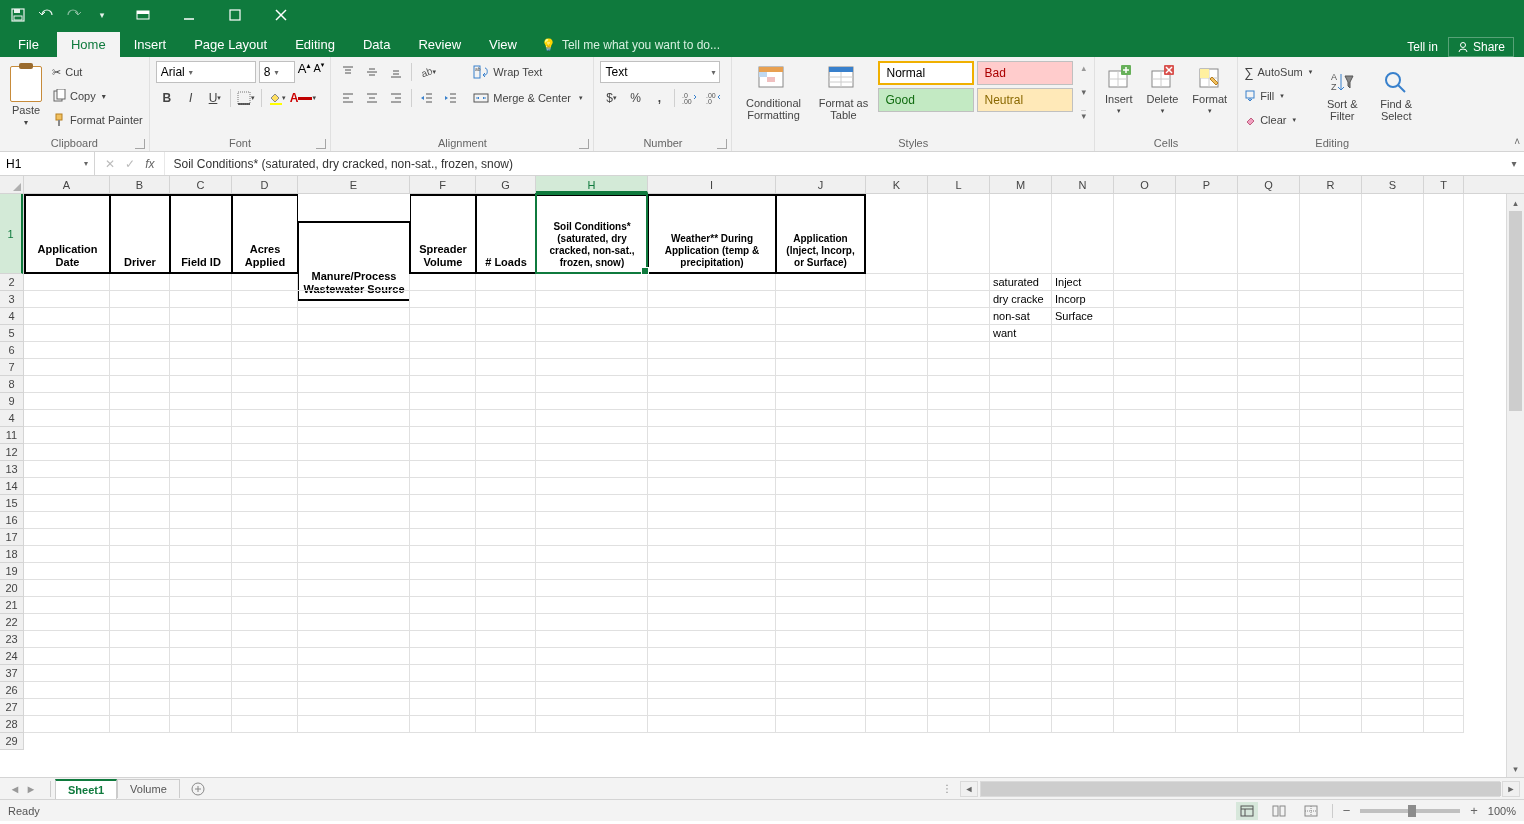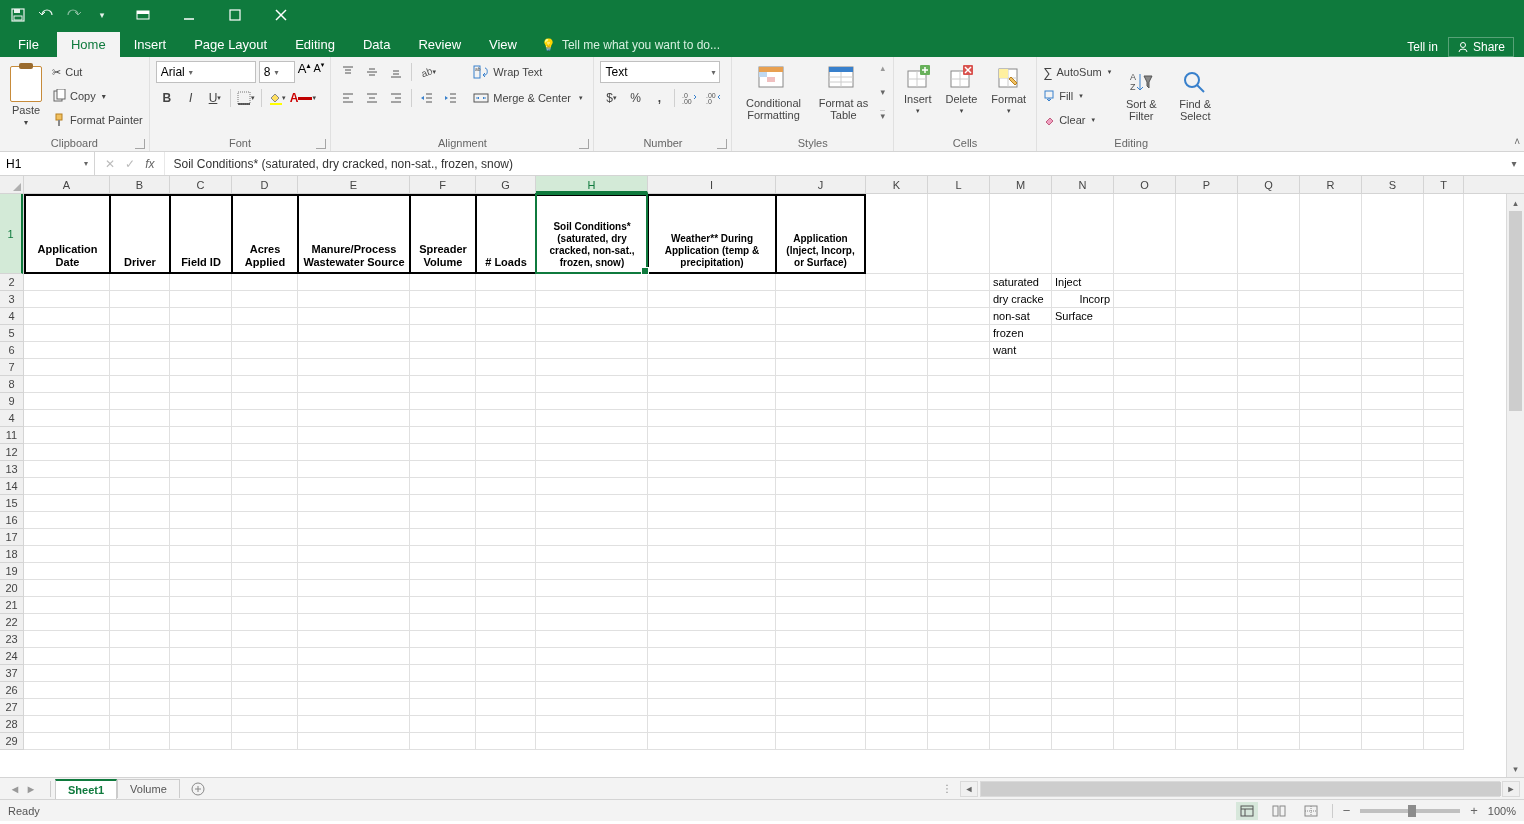--- a/index.html
+++ b/index.html
@@ -425,20 +425,30 @@
       </div>
       <div class="big-btn" style="width:58px">
         <svg width="32" height="32">
             <rect x="2" y="4" width="24" height="20" fill="#fff" stroke="#888"></rect>
             <rect x="2" y="4" width="24" height="5" fill="#3880cc"></rect>
             <line x1="2" y1="14" x2="26" y2="14" stroke="#ccc"></line>
             <line x1="2" y1="19" x2="26" y2="19" stroke="#ccc"></line>
             <line x1="14" y1="9" x2="14" y2="24" stroke="#ccc"></line>
           </svg>
         <span style="white-space:normal;text-align:center;line-height:1.1">Format as Table</span>
+      </div>
+      <div style="display:flex;flex-direction:column;gap:3px">
+        <div style="display:flex;gap:3px">
+          <div class="style-cell style-normal">Normal</div>
+          <div class="style-cell style-bad">Bad</div>
+        </div>
+        <div style="display:flex;gap:3px">
+          <div class="style-cell style-good">Good</div>
+          <div class="style-cell style-neutral">Neutral</div>
+        </div>
       </div>
       <div style="display:flex;flex-direction:column;justify-content:space-between;padding:2px">
         <div style="font-size:9px;color:#999">▴</div>
         <div style="font-size:9px;color:#666">▾</div>
         <div style="font-size:9px;color:#666;border-top:1px solid #ccc">▾</div>
       </div>
     </div>
     <div class="group-label"><span>Styles</span></div>
   </div>
 
@@ -601,21 +611,21 @@
       <div class="rh" style="height: 17px;">27</div>
       <div class="rh" style="height: 17px;">28</div>
       <div class="rh" style="height: 17px;">29</div>
     </div>
   <div class="grid" id="grid">
       <div class="grid-row" style="height: 80px;">
         <div class="hdr-cell first" style="width: 86px; height: 80px;">Application Date</div>
         <div class="hdr-cell" style="width: 60px; height: 80px;">Driver</div>
         <div class="hdr-cell" style="width: 62px; height: 80px;">Field ID</div>
         <div class="hdr-cell" style="width: 66px; height: 80px;">Acres Applied</div>
-        <div class="hdr-cell" style="width: 112px; height: 80px;">Manure/Process Wastewater Source</div>
+        <div class="hdr-cell" style="width: 112px; height: 80px; margin-top: 27px;">Manure/Process Wastewater Source</div>
         <div class="hdr-cell" style="width: 66px; height: 80px;">Spreader Volume</div>
         <div class="hdr-cell" style="width: 60px; height: 80px;"># Loads</div>
         <div class="hdr-cell thin" style="width: 112px; height: 80px;">Soil Conditions* (saturated, dry cracked, non-sat., frozen, snow)</div>
         <div class="hdr-cell thin" style="width: 128px; height: 80px;">Weather** During Application (temp &amp; precipitation)</div>
         <div class="hdr-cell last thin" style="width: 90px; height: 80px;">Application (Inject, Incorp, or Surface)</div>
         <div class="grid-cell" style="width: 62px; height: 80px;"></div>
         <div class="grid-cell" style="width: 62px; height: 80px;"></div>
         <div class="grid-cell" style="width: 62px; height: 80px;"></div>
         <div class="grid-cell" style="width: 62px; height: 80px;"></div>
         <div class="grid-cell" style="width: 62px; height: 80px;"></div>
@@ -654,21 +664,21 @@
         <div class="grid-cell" style="width: 66px; height: 17px;"></div>
         <div class="grid-cell" style="width: 112px; height: 17px;"></div>
         <div class="grid-cell" style="width: 66px; height: 17px;"></div>
         <div class="grid-cell" style="width: 60px; height: 17px;"></div>
         <div class="grid-cell" style="width: 112px; height: 17px;"></div>
         <div class="grid-cell" style="width: 128px; height: 17px;"></div>
         <div class="grid-cell" style="width: 90px; height: 17px;"></div>
         <div class="grid-cell" style="width: 62px; height: 17px;"></div>
         <div class="grid-cell" style="width: 62px; height: 17px;"></div>
         <div class="grid-cell" style="width: 62px; height: 17px;">dry cracke</div>
-        <div class="grid-cell" style="width: 62px; height: 17px; text-align: right;">Incorp</div>
+        <div class="grid-cell" style="width: 62px; height: 17px;">Incorp</div>
         <div class="grid-cell" style="width: 62px; height: 17px;"></div>
         <div class="grid-cell" style="width: 62px; height: 17px;"></div>
         <div class="grid-cell" style="width: 62px; height: 17px;"></div>
         <div class="grid-cell" style="width: 62px; height: 17px;"></div>
         <div class="grid-cell" style="width: 62px; height: 17px;"></div>
         <div class="grid-cell" style="width: 40px; height: 17px;"></div>
       </div>
       <div class="grid-row" style="height: 17px;">
         <div class="grid-cell" style="width: 86px; height: 17px;"></div>
         <div class="grid-cell" style="width: 60px; height: 17px;"></div>
@@ -677,42 +687,20 @@
         <div class="grid-cell" style="width: 112px; height: 17px;"></div>
         <div class="grid-cell" style="width: 66px; height: 17px;"></div>
         <div class="grid-cell" style="width: 60px; height: 17px;"></div>
         <div class="grid-cell" style="width: 112px; height: 17px;"></div>
         <div class="grid-cell" style="width: 128px; height: 17px;"></div>
         <div class="grid-cell" style="width: 90px; height: 17px;"></div>
         <div class="grid-cell" style="width: 62px; height: 17px;"></div>
         <div class="grid-cell" style="width: 62px; height: 17px;"></div>
         <div class="grid-cell" style="width: 62px; height: 17px;">non-sat</div>
         <div class="grid-cell" style="width: 62px; height: 17px;">Surface</div>
-        <div class="grid-cell" style="width: 62px; height: 17px;"></div>
-        <div class="grid-cell" style="width: 62px; height: 17px;"></div>
-        <div class="grid-cell" style="width: 62px; height: 17px;"></div>
-        <div class="grid-cell" style="width: 62px; height: 17px;"></div>
-        <div class="grid-cell" style="width: 62px; height: 17px;"></div>
-        <div class="grid-cell" style="width: 40px; height: 17px;"></div>
-      </div>
-      <div class="grid-row" style="height: 17px;">
-        <div class="grid-cell" style="width: 86px; height: 17px;"></div>
-        <div class="grid-cell" style="width: 60px; height: 17px;"></div>
-        <div class="grid-cell" style="width: 62px; height: 17px;"></div>
-        <div class="grid-cell" style="width: 66px; height: 17px;"></div>
-        <div class="grid-cell" style="width: 112px; height: 17px;"></div>
-        <div class="grid-cell" style="width: 66px; height: 17px;"></div>
-        <div class="grid-cell" style="width: 60px; height: 17px;"></div>
-        <div class="grid-cell" style="width: 112px; height: 17px;"></div>
-        <div class="grid-cell" style="width: 128px; height: 17px;"></div>
-        <div class="grid-cell" style="width: 90px; height: 17px;"></div>
-        <div class="grid-cell" style="width: 62px; height: 17px;"></div>
-        <div class="grid-cell" style="width: 62px; height: 17px;"></div>
-        <div class="grid-cell" style="width: 62px; height: 17px;">frozen</div>
-        <div class="grid-cell" style="width: 62px; height: 17px;"></div>
         <div class="grid-cell" style="width: 62px; height: 17px;"></div>
         <div class="grid-cell" style="width: 62px; height: 17px;"></div>
         <div class="grid-cell" style="width: 62px; height: 17px;"></div>
         <div class="grid-cell" style="width: 62px; height: 17px;"></div>
         <div class="grid-cell" style="width: 62px; height: 17px;"></div>
         <div class="grid-cell" style="width: 40px; height: 17px;"></div>
       </div>
       <div class="grid-row" style="height: 17px;">
         <div class="grid-cell" style="width: 86px; height: 17px;"></div>
         <div class="grid-cell" style="width: 60px; height: 17px;"></div>

